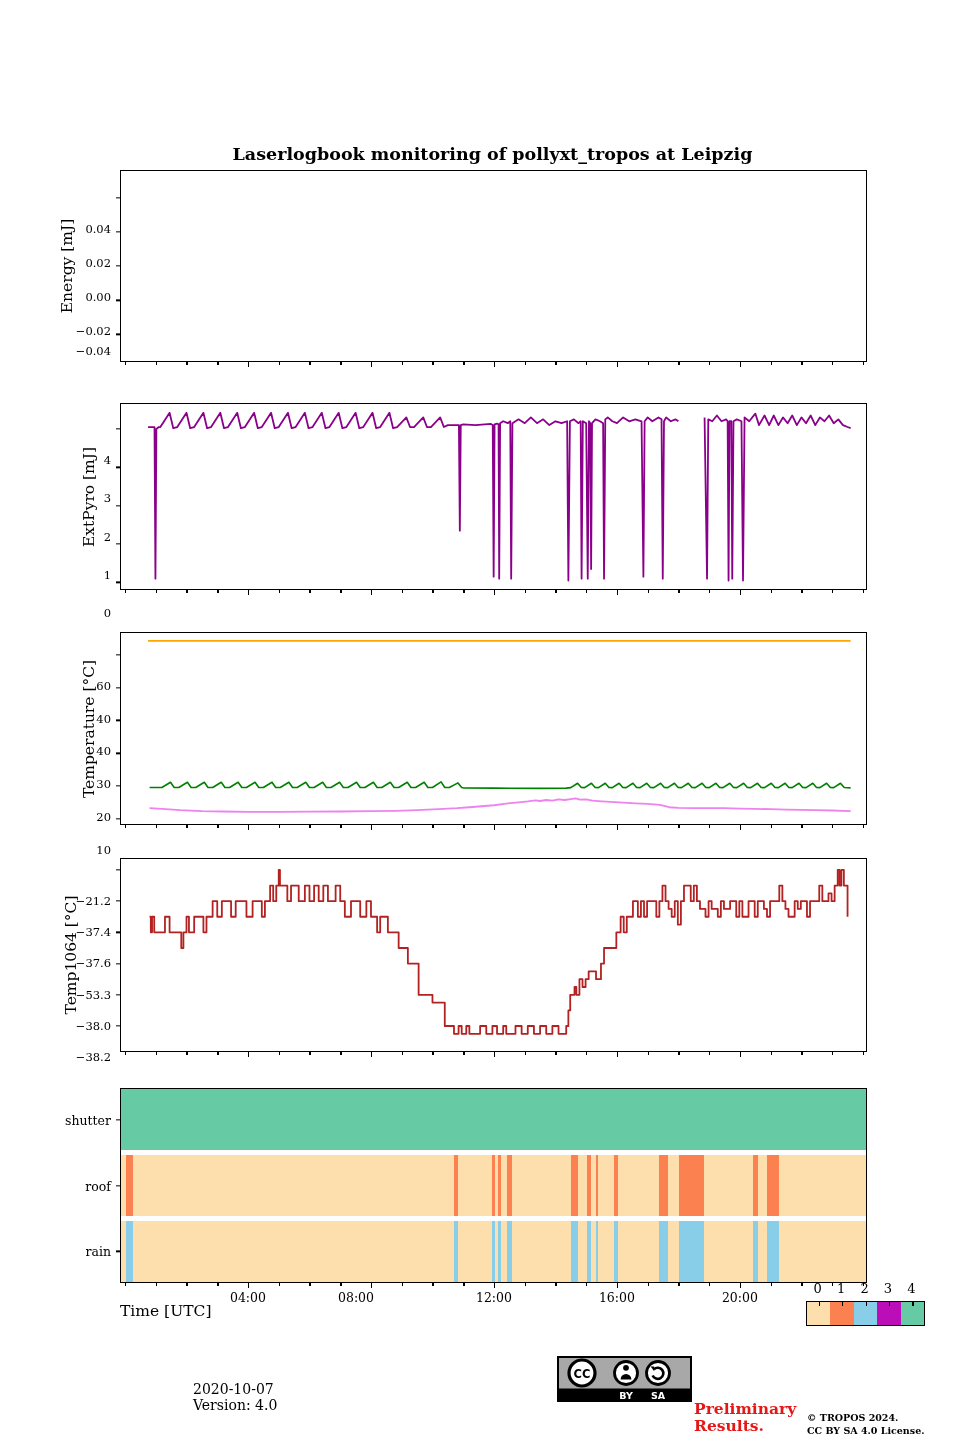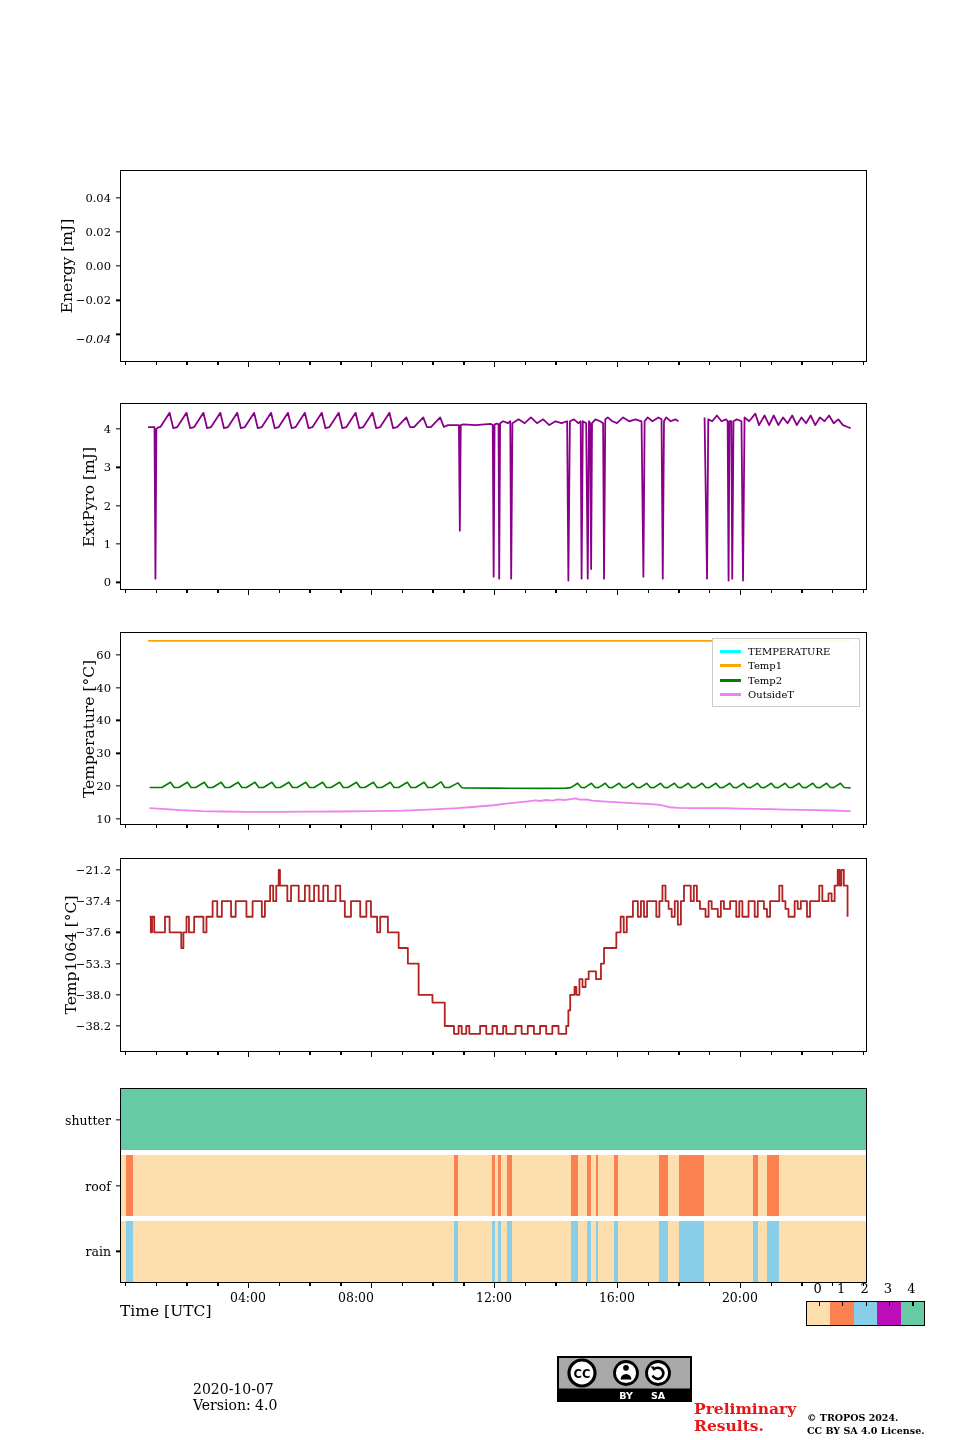--- a/index.html
+++ b/index.html
@@ -11,21 +11,21 @@
            box-sizing:content-box;background:#fff;}
   .p1{top:170px;height:190px;}
   .p2{top:403px;height:185px;}
   .p3{top:632px;height:191px;}
   .p4{top:858px;height:192px;}
   .p5{top:1088px;height:193px;}
   .subplot svg{position:absolute;left:0;top:0;display:block;}
   .ylabel{position:absolute;top:50%;white-space:nowrap;font-size:15.5px;
           transform:translate(-50%,-50%) rotate(-90deg);}
   .ytick-label{position:absolute;right:calc(100% + 10px);transform:translateY(-50%);
-          font-size:11.5px;white-space:nowrap;}
+          font-size:11.5px;white-space:nowrap;margin-top:31px;}
   .ytick-mark{position:absolute;right:calc(100% + 1px);width:4px;height:1.3px;
           background:#000;transform:translateY(-50%);}
   .rowtick-label{position:absolute;right:calc(100% + 10px);transform:translateY(-50%);
           font-size:12.5px;white-space:nowrap;}
   .xtick-mark{position:absolute;top:calc(100% + 1px);width:1.3px;background:#000;}
   .xtick-mark.major{height:4.5px;}
   .xtick-mark.minor{height:2.5px;}
   .xtick-label{position:absolute;top:calc(100% + 8px);transform:translateX(-50%);
           font-size:12.5px;white-space:nowrap;}
   .xaxis-title{position:absolute;left:120px;width:745px;top:1302px;text-align:left;
@@ -46,33 +46,34 @@
   .prelim{position:absolute;left:694px;top:1401px;font-size:15.5px;font-weight:bold;
           line-height:1.07;}
   .copyright{position:absolute;left:807px;top:1412px;font-size:9.5px;font-weight:bold;
           line-height:1.35;}
 </style>
 </head>
 <body>
 
 <div class="figure">
 
+  <div class="title">Laserlogbook monitoring of pollyxt_tropos at Leipzig</div>
 
   <div class="subplot p1">
       <svg width="745" height="190"></svg>
     <span class="ylabel" style="left: -54px;">Energy [mJ]</span>
   <span class="ytick-label" style="top: 26.5315px;">0.04</span>
       <span class="ytick-mark" style="top: 26.5315px;"></span>
       <span class="ytick-label" style="top: 60.7658px;">0.02</span>
       <span class="ytick-mark" style="top: 60.7658px;"></span>
       <span class="ytick-label" style="top: 95px;">0.00</span>
       <span class="ytick-mark" style="top: 95px;"></span>
       <span class="ytick-label" style="top: 129.234px;">−0.02</span>
       <span class="ytick-mark" style="top: 129.234px;"></span>
-      <span class="ytick-label" style="top: 168px; font-style: italic;">−0.04</span>
+      <span class="ytick-label" style="top: 149px;">−0.04</span>
       <span class="ytick-mark" style="top: 163.468px;"></span>
       <span class="xtick-mark major" style="left: 126.985px;"></span>
       <span class="xtick-mark major" style="left: 249.973px;"></span>
       <span class="xtick-mark major" style="left: 372.961px;"></span>
       <span class="xtick-mark major" style="left: 495.949px;"></span>
       <span class="xtick-mark major" style="left: 618.937px;"></span>
       <span class="xtick-mark minor" style="left: 3.99711px;"></span>
       <span class="xtick-mark minor" style="left: 34.7441px;"></span>
       <span class="xtick-mark minor" style="left: 65.4911px;"></span>
       <span class="xtick-mark minor" style="left: 96.2381px;"></span>
@@ -136,38 +137,20 @@
       <span class="xtick-mark minor" style="left: 741.925px;"></span>
     </div>
 
   <div class="subplot p3">
       <svg width="745" height="191">
         <path d="M27.06,7.89L729.63,7.89" fill="none" stroke="#FFA500" stroke-width="1.8" stroke-linejoin="round"></path>
         <path d="M28.59,154.51L40.89,154.51L49.50,149.25L53.19,154.51L57.80,154.51L66.41,149.25L70.10,154.51L74.72,154.51L83.32,149.25L87.01,154.51L91.63,154.51L100.24,149.25L103.92,154.51L108.54,154.51L117.15,149.25L120.84,154.51L125.45,154.51L134.06,149.25L137.75,154.51L142.36,154.51L150.97,149.25L154.66,154.51L159.27,154.51L167.88,149.25L171.57,154.51L176.18,154.51L184.79,149.25L188.48,154.51L193.09,154.51L201.70,149.25L205.39,154.51L210.00,154.51L218.61,149.25L222.30,154.51L226.91,154.51L235.52,149.25L239.21,154.51L243.82,154.51L252.43,149.25L256.12,154.51L260.73,154.51L269.34,149.25L273.03,154.51L277.65,154.51L286.25,149.25L289.94,154.51L294.56,154.51L303.17,149.25L306.86,154.51L311.47,154.51L320.08,148.92L323.77,154.51L328.38,154.51L336.99,149.91L340.68,154.51L342.21,154.84L372.96,155.17L419.08,155.33L445.22,155.17L449.83,154.67L456.59,150.24L460.28,154.51L463.66,154.67L470.43,150.24L474.12,154.51L477.50,154.67L484.27,150.24L487.96,154.51L491.34,154.67L498.10,150.24L501.79,154.51L505.17,154.67L511.94,150.24L515.63,154.51L519.01,154.67L525.77,150.24L529.46,154.51L532.85,154.67L539.61,150.24L543.30,154.51L546.68,154.67L553.45,150.24L557.14,154.51L560.52,154.67L567.28,150.24L570.97,154.51L574.35,154.67L581.12,150.24L584.81,154.51L588.19,154.67L594.95,150.24L598.64,154.51L602.03,154.67L608.79,150.24L612.48,154.51L615.86,154.67L622.63,150.24L626.32,154.51L629.70,154.67L636.46,150.24L640.15,154.51L643.53,154.67L650.30,150.24L653.99,154.51L657.37,154.67L664.14,150.24L667.83,154.51L671.21,154.67L677.97,150.24L681.66,154.51L685.04,154.67L691.81,150.24L695.50,154.51L698.88,154.67L705.64,150.24L709.33,154.51L712.72,154.67L719.48,150.24L723.17,154.51L729.63,154.84" fill="none" stroke="#008000" stroke-width="1.6" stroke-linejoin="round"></path>
         <path d="M28.59,175.22L40.89,175.88L59.34,177.19L80.86,178.18L102.39,178.51L126.99,178.84L157.73,178.84L188.48,178.67L219.23,178.51L249.97,178.18L274.57,177.85L296.09,177.19L317.62,176.21L336.06,175.22L348.36,174.23L360.66,173.25L372.96,172.26L385.26,170.62L397.56,169.30L406.78,168.32L414.47,167.33L419.08,167.99L425.23,167.00L431.38,167.66L437.53,166.34L443.68,167.00L449.83,166.02L454.44,165.36L459.05,166.67L465.20,166.34L471.35,167.66L480.58,168.32L489.80,168.97L502.10,169.63L514.40,170.29L526.70,170.95L539.00,171.93L548.22,174.23L557.44,174.89L572.82,175.06L588.19,175.22L603.56,175.22L618.94,175.55L634.31,175.88L649.68,176.21L665.06,176.54L680.43,176.86L695.80,177.19L711.18,177.52L729.63,178.18" fill="none" stroke="#EE82EE" stroke-width="1.8" stroke-linejoin="round"></path>
       </svg>
     <span class="ylabel" style="left: -32px;">Temperature [°C]</span>
-    <div class="legend">
-        <div class="legend-item">
-          <span class="legend-line" style="background: rgb(0, 255, 255);"></span>
-          <span class="legend-text">TEMPERATURE</span>
-        </div>
-        <div class="legend-item">
-          <span class="legend-line" style="background: rgb(255, 165, 0);"></span>
-          <span class="legend-text">Temp1</span>
-        </div>
-        <div class="legend-item">
-          <span class="legend-line" style="background: rgb(0, 128, 0);"></span>
-          <span class="legend-text">Temp2</span>
-        </div>
-        <div class="legend-item">
-          <span class="legend-line" style="background: rgb(238, 130, 238);"></span>
-          <span class="legend-text">OutsideT</span>
-        </div>
-      </div>
   <span class="ytick-label" style="top: 21.6971px;">60</span>
       <span class="ytick-mark" style="top: 21.6971px;"></span>
       <span class="ytick-label" style="top: 54.5714px;">40</span>
       <span class="ytick-mark" style="top: 54.5714px;"></span>
       <span class="ytick-label" style="top: 87.4458px;">40</span>
       <span class="ytick-mark" style="top: 87.4458px;"></span>
       <span class="ytick-label" style="top: 120.32px; text-align: center;">30</span>
       <span class="ytick-mark" style="top: 120.32px;"></span>
       <span class="ytick-label" style="top: 153.194px;">20</span>
       <span class="ytick-mark" style="top: 153.194px;"></span>

